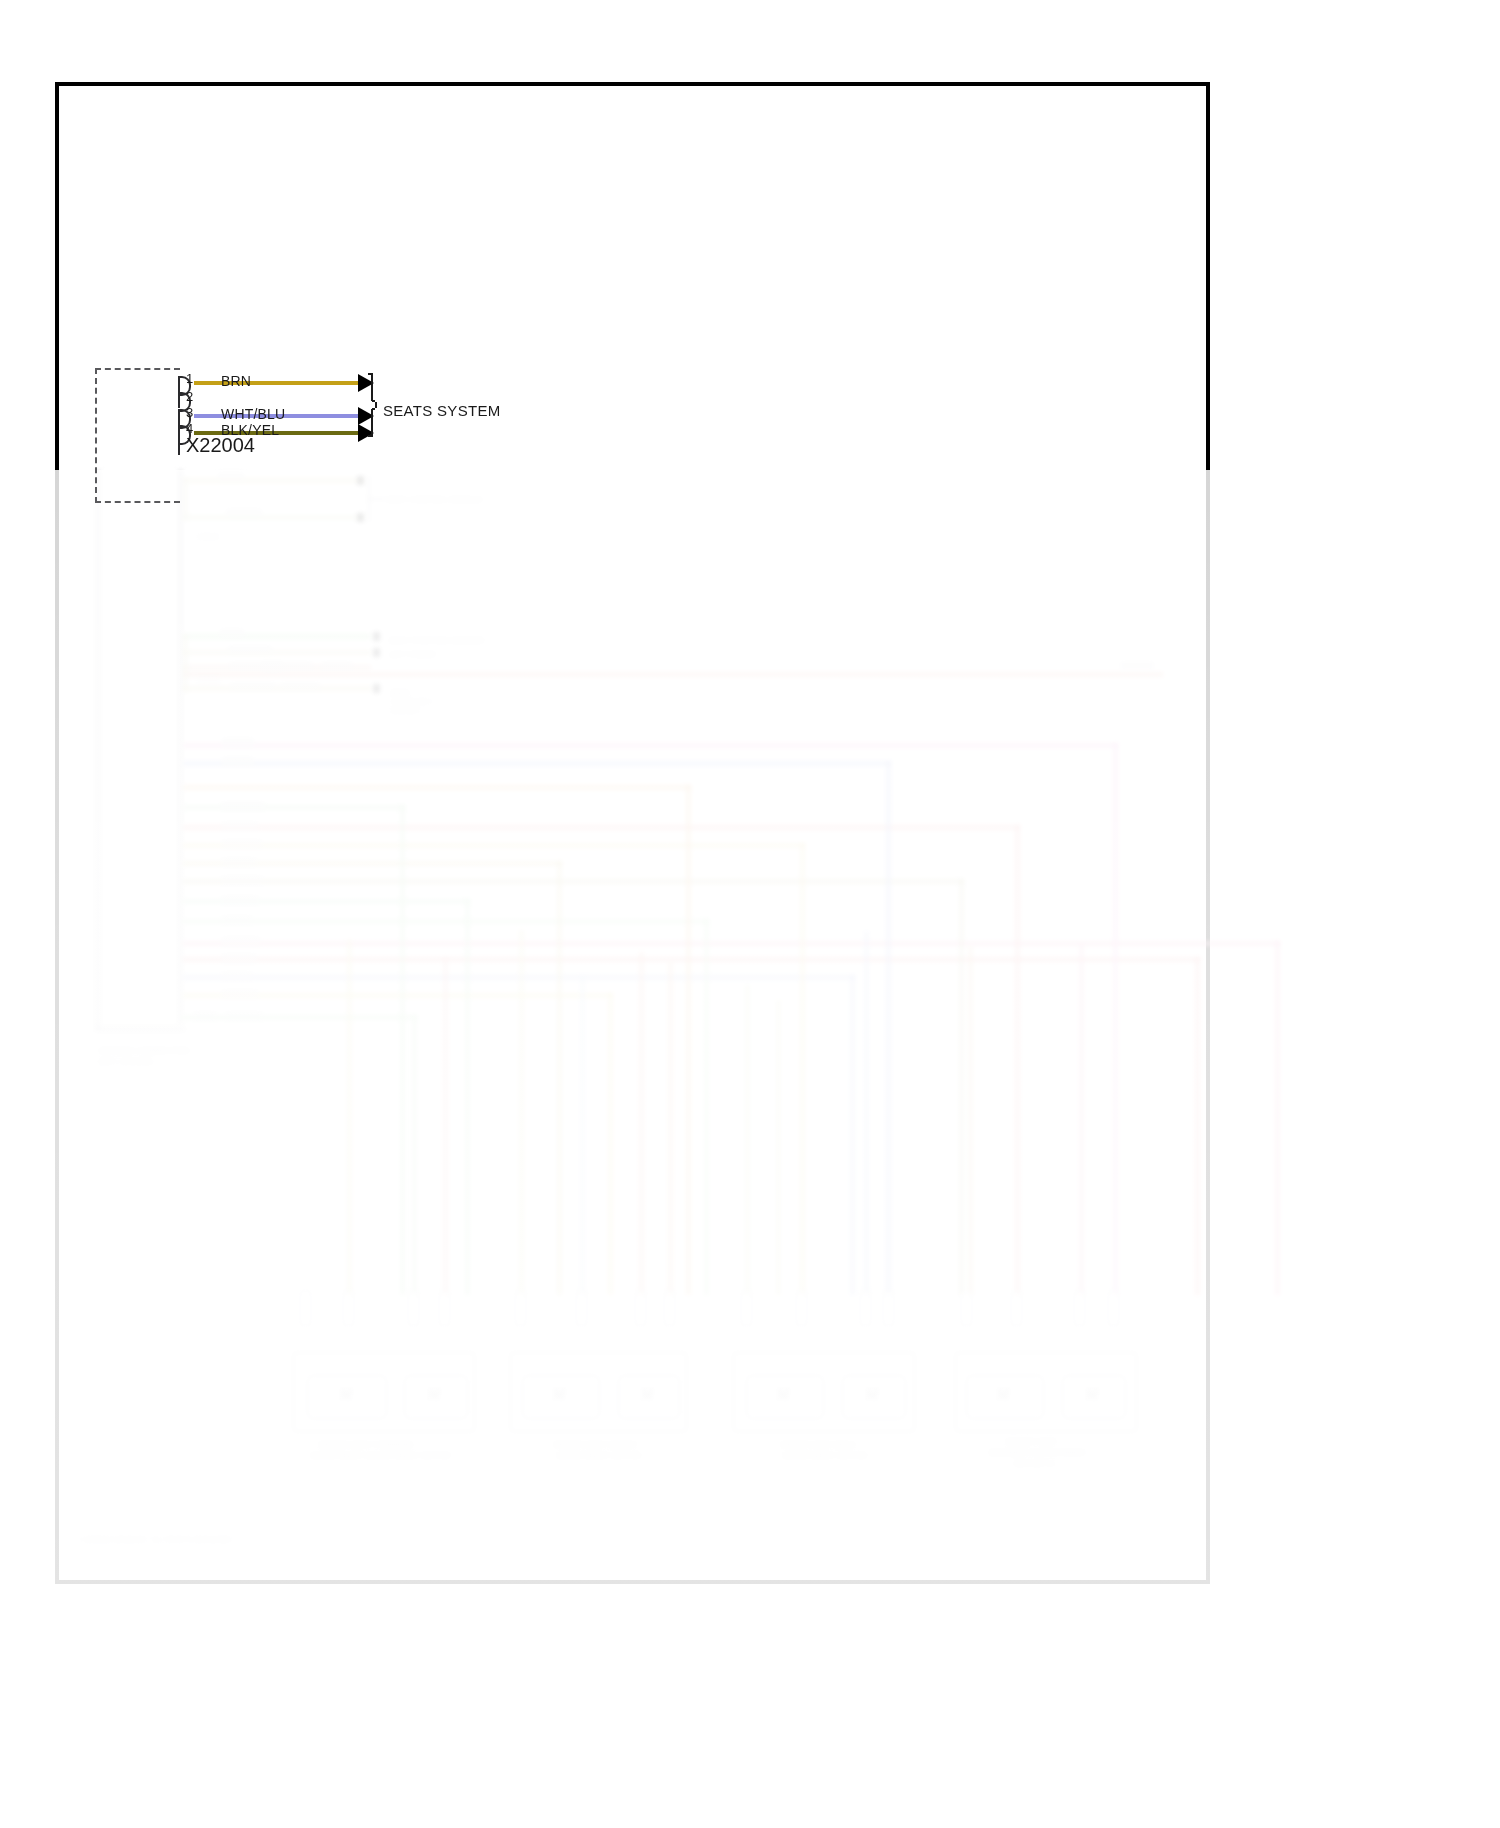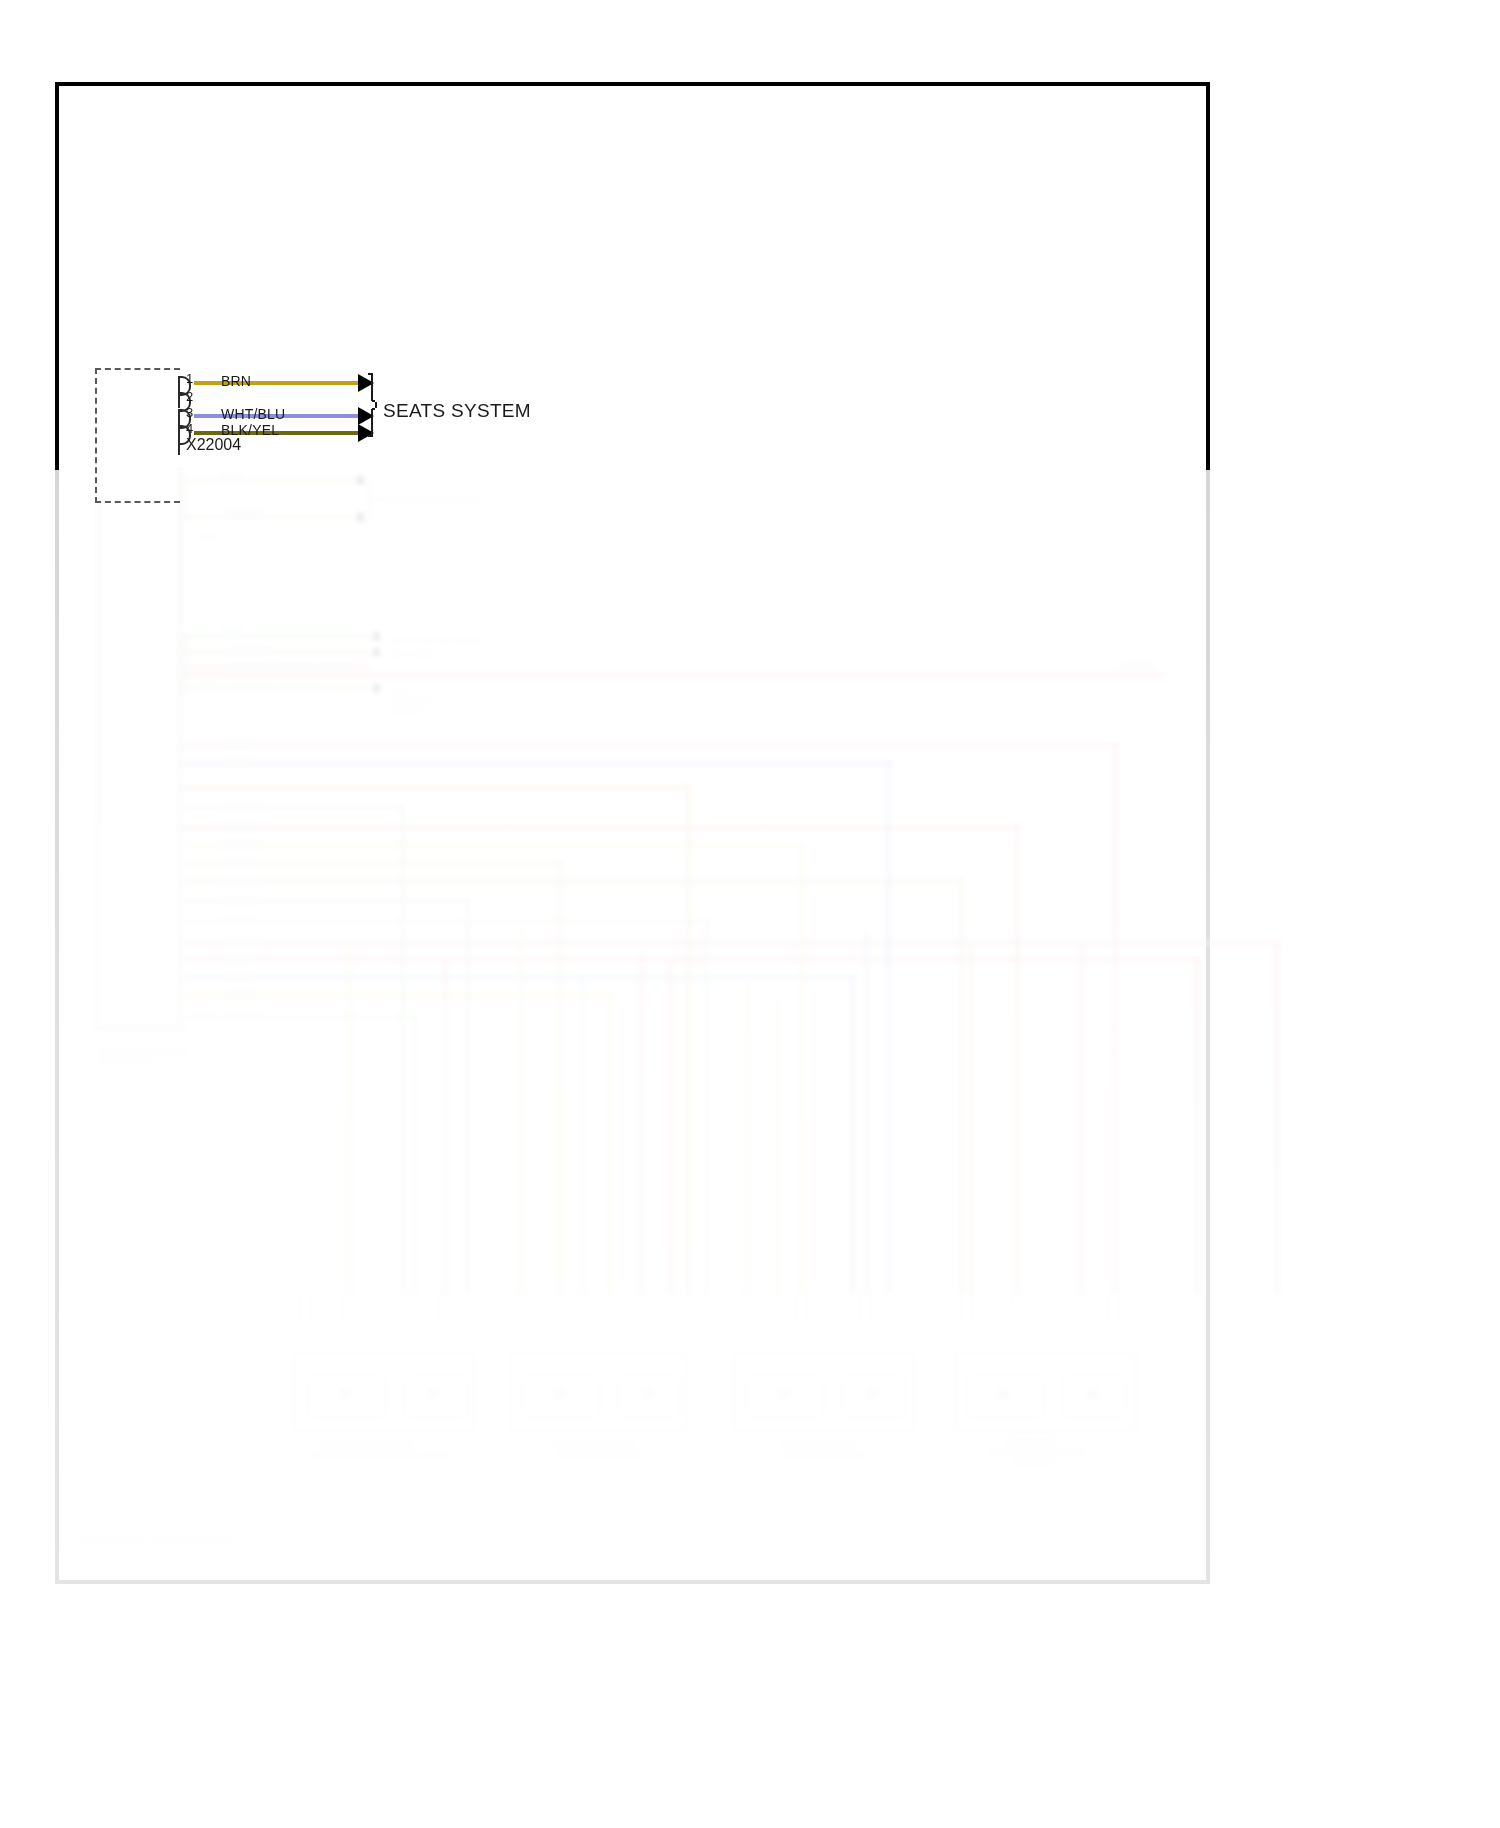--- a/index.html
+++ b/index.html
@@ -23,22 +23,22 @@
   .blurred{filter:blur(2.2px);opacity:.55;}
   .blurred-hard{filter:blur(3.4px);opacity:.42;}
 
   
   #focus-layer{position:absolute;left:0;top:0;width:1500px;height:1828px;z-index:80;}
 
   .dashed-box{position:absolute;border:2px dashed #59595c;box-sizing:border-box;background:transparent;}
 
   .pin-num{position:absolute;font-size:13px;color:#1a1a1a;line-height:13px;}
   .wire-label{position:absolute;font-size:14px;color:#1a1a1a;line-height:14px;letter-spacing:.2px;}
-  .conn-label{position:absolute;font-size:16px;color:#1a1a1a;line-height:14px;}
-  .sys-label{position:absolute;font-size:19px;color:#1a1a1a;line-height:15px;letter-spacing:.3px;}
+  .conn-label{position:absolute;font-size:20px;color:#1a1a1a;line-height:14px;}
+  .sys-label{position:absolute;font-size:15px;color:#1a1a1a;line-height:15px;letter-spacing:.3px;}
 
   .wire{position:absolute;height:4px;border-radius:0;}
 
   .arrow{position:absolute;width:0;height:0;border-top:9px solid transparent;
          border-bottom:9px solid transparent;border-left:16px solid #000;}
 
   
   .pin-bar{position:absolute;width:2px;background:#2a2a2d;}
   .pin-arc{position:absolute;width:9px;height:16px;border:2px solid #2a2a2d;
            border-left:none;border-top-right-radius:9px;border-bottom-right-radius:9px;

